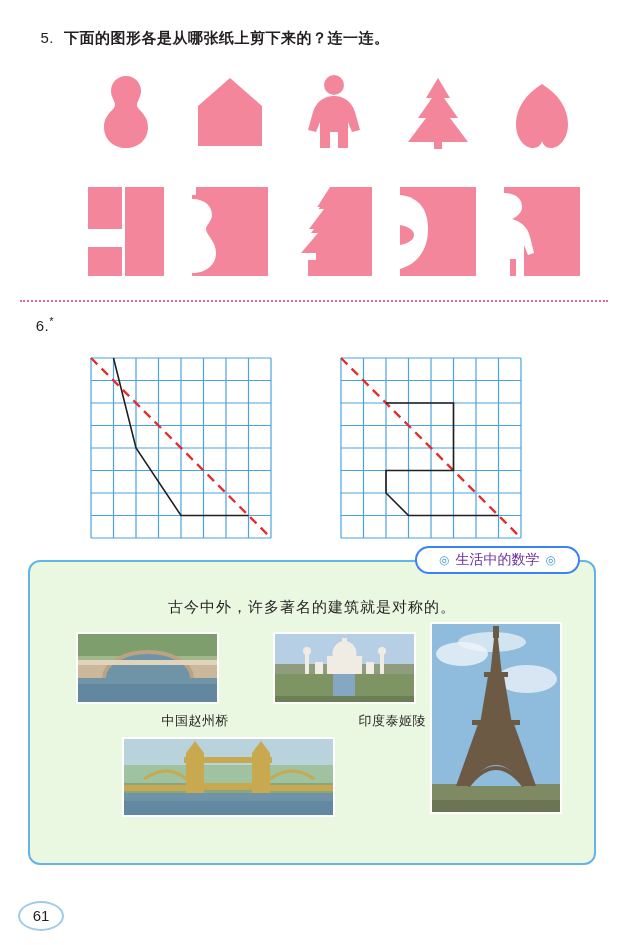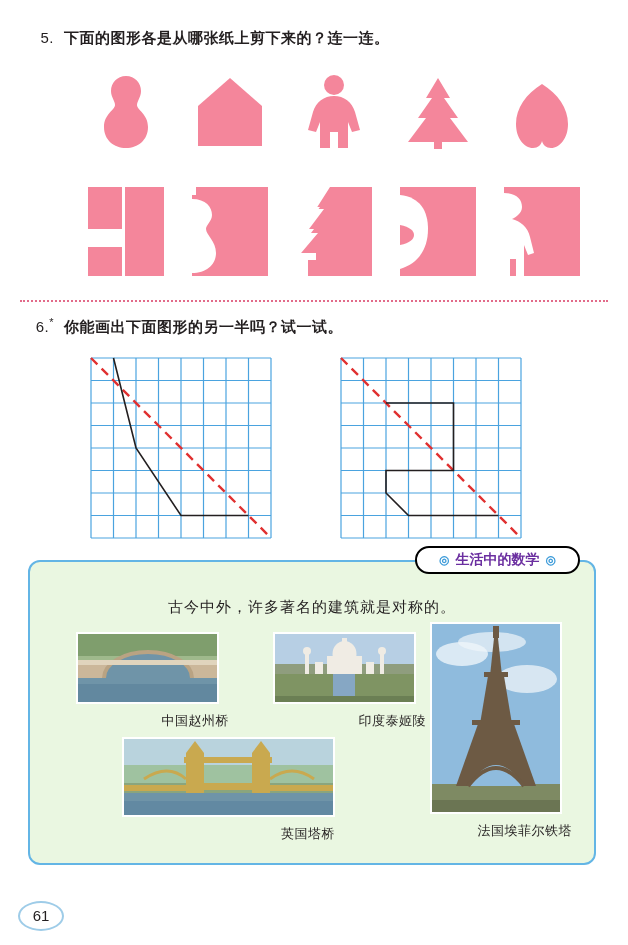--- a/index.html
+++ b/index.html
@@ -124,26 +124,26 @@
     background: #eaf7e1;
     border: 2px solid #63b5e5;
     border-radius: 12px;
     box-sizing: border-box;
   }
   .info-badge {
     position: absolute;
     right: 14px;
     top: -16px;
     background: #ffffff;
-    border: 2px solid #000000;
+    border: 2px solid #3b82f6;
     border-radius: 14px;
     padding: 3px 16px;
     font-size: 14px;
     color: #6b2fa0;
-    font-weight: bold;
+    font-weight: normal;
     white-space: nowrap;
   }
   .info-badge .dia {
     color: #3a9ad9;
     font-size: 12px;
     padding: 0 6px;
   }
   .info-title {
     position: absolute;
     left: 0;
@@ -313,21 +313,20 @@
         <path d="M6 8 C18 8 24 14 24 22 C24 28 18 32 14 34 C22 36 30 42 32 52
                  L36 68 L30 70 L26 60 L26 91 L18 91 L18 74 L12 74 L12 91 L6 91 Z" fill="#ffffff"></path>
       </svg>
     </div>
   </div>
 
   <div class="divider"></div>
 
   <div class="ex6-head q-line">
     <span class="q-num"><span>6.</span><span class="star">*</span></span>
-    <span class="q-text">你能画出下面图形的另一半吗？试一试。</span>
   </div>
 
   <div class="grid-wrap grid-left">
     <svg width="186" height="186" viewBox="0 0 186 186">
       <g stroke="#4aa3df" stroke-width="1.2" fill="none">
         <line x1="3" y1="3" x2="183" y2="3"></line>
         <line x1="3" y1="25.5" x2="183" y2="25.5"></line>
         <line x1="3" y1="48" x2="183" y2="48"></line>
         <line x1="3" y1="70.5" x2="183" y2="70.5"></line>
         <line x1="3" y1="93" x2="183" y2="93"></line>
@@ -435,21 +434,20 @@
           <path d="M46 100 L82 100 L104 162 L24 162 Z"></path>
           <rect x="40" y="96" width="48" height="5"></rect>
           <rect x="52" y="48" width="24" height="5"></rect>
           <rect x="61" y="2" width="6" height="12"></rect>
         </g>
         <path d="M36 162 Q64 120 92 162" fill="#8fbbdd"></path>
         <path d="M36 162 Q64 126 92 162" fill="none" stroke="#6d5a44" stroke-width="4"></path>
         <rect x="0" y="176" width="128" height="12" fill="#6b7553"></rect>
       </svg>
     </div>
-    <div class="caption cap-eiffel">法国埃菲尔铁塔</div>
 
     <div class="photo ph-tower">
       <svg width="209" height="76" viewBox="0 0 209 76" preserveAspectRatio="none">
         <rect width="209" height="76" fill="#9fc2a0"></rect>
         <rect y="0" width="209" height="26" fill="#b9d3dd"></rect>
         <rect y="52" width="209" height="24" fill="#6f94a8"></rect>
         <rect x="0" y="44" width="209" height="10" fill="#8aa57e"></rect>
         <g fill="#c9a94f">
           <rect x="62" y="14" width="18" height="40"></rect>
           <rect x="128" y="14" width="18" height="40"></rect>
@@ -458,21 +456,20 @@
           <rect x="60" y="18" width="88" height="6"></rect>
           <rect x="80" y="44" width="48" height="7"></rect>
           <rect x="0" y="46" width="62" height="6"></rect>
           <rect x="146" y="46" width="63" height="6"></rect>
         </g>
         <path d="M20 40 Q44 24 62 40" fill="none" stroke="#c9a94f" stroke-width="3"></path>
         <path d="M146 40 Q168 24 190 40" fill="none" stroke="#c9a94f" stroke-width="3"></path>
         <rect x="0" y="62" width="209" height="14" fill="#5f86a0" opacity="0.8"></rect>
       </svg>
     </div>
-    <div class="caption cap-tower">英国塔桥</div>
 
   </div>
 
   <div class="page-num-wrap">
     <div class="page-num-ellipse"></div>
     <div class="page-num-text">61</div>
   </div>
 
 </div>
 

